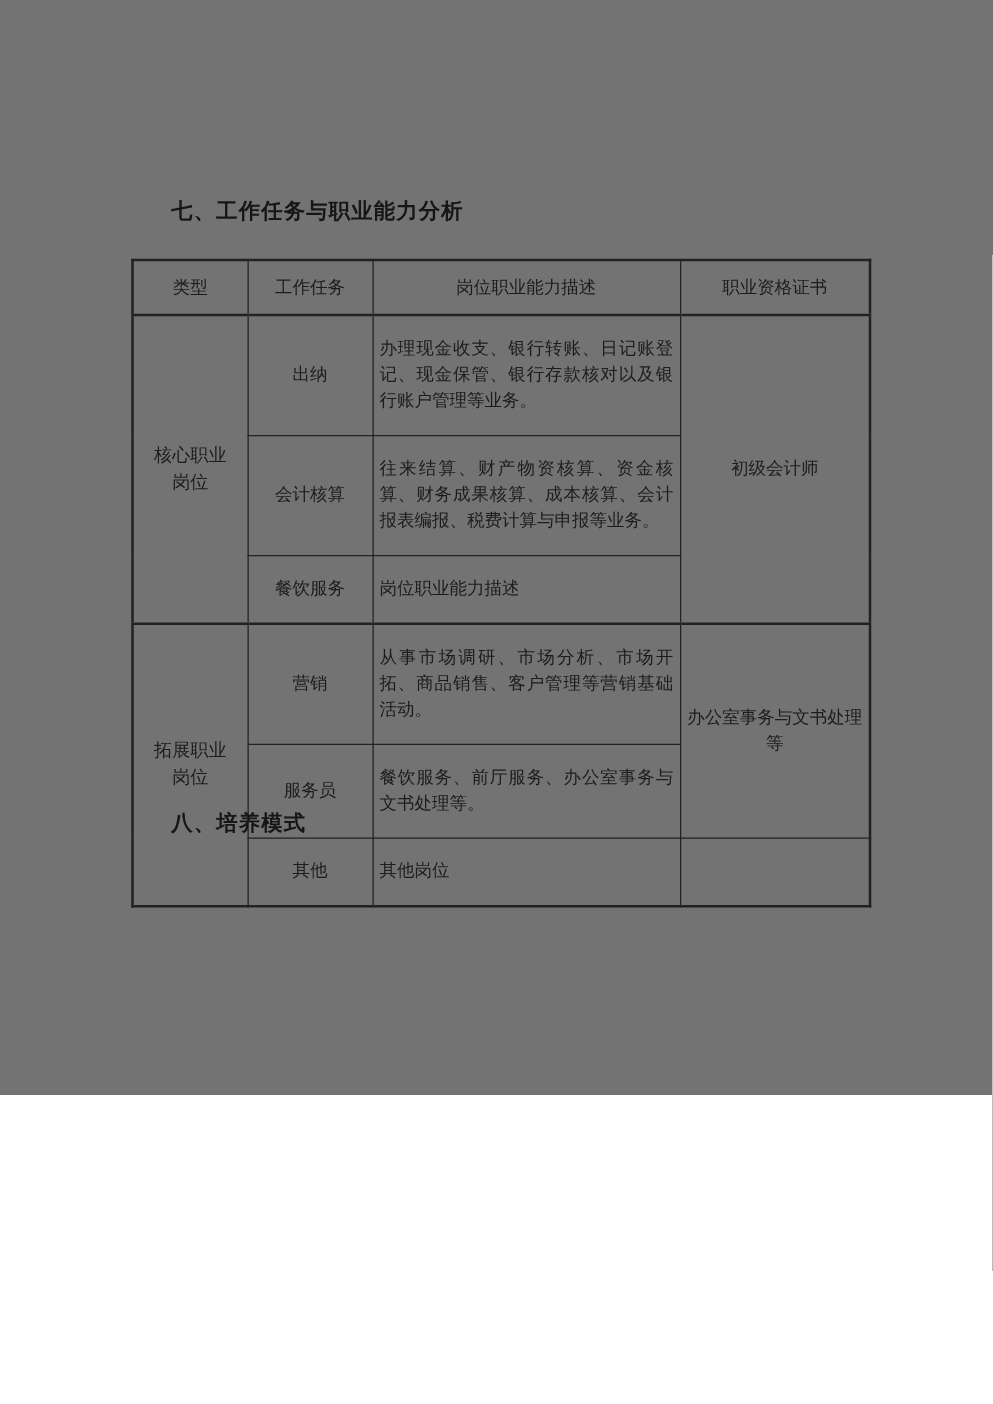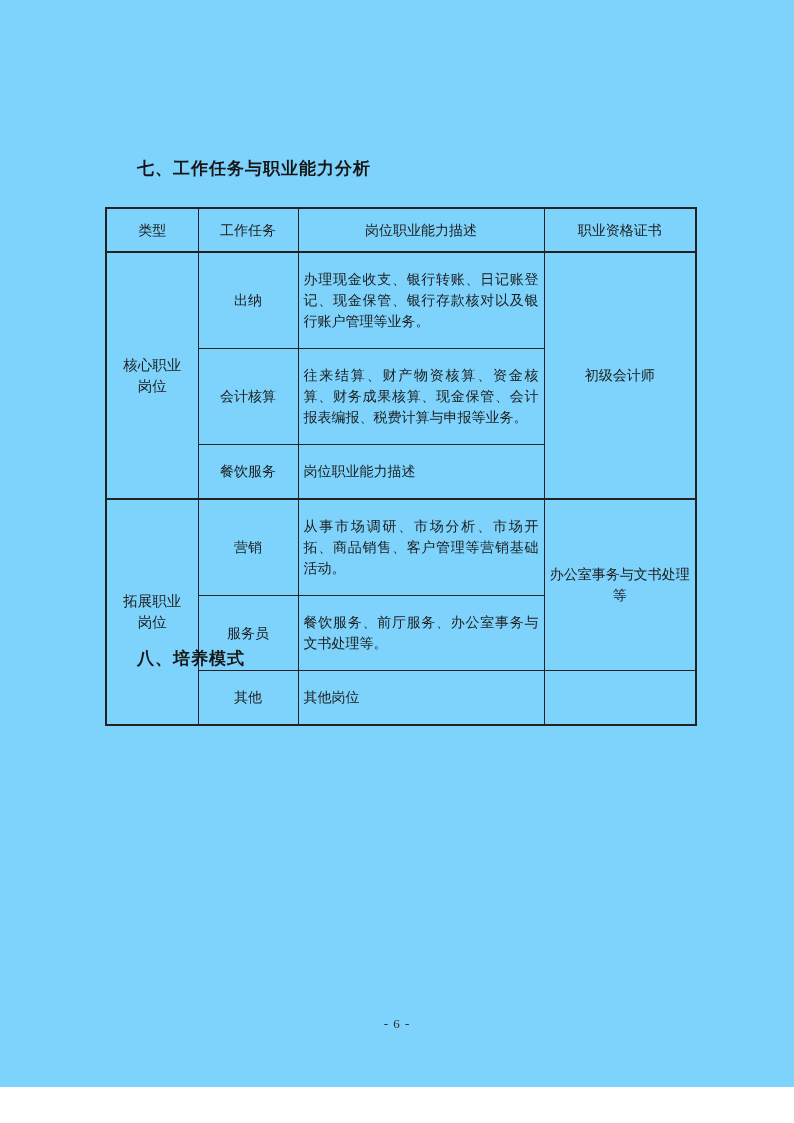--- a/index.html
+++ b/index.html
@@ -3,23 +3,23 @@
 <meta charset="utf-8">
 <style>
   html, body {
     margin: 0;
     padding: 0;
     background: #ffffff;
   }
   .page {
     position: relative;
     width: 794px;
-    height: 1087px;
+    height: 876px;
     margin: 0 auto;
-    background: #7dd3fc;
+    background: #737373;
     color: #1a1a1a;
     font-family: "Liberation Serif", "DejaVu Serif", serif;
     overflow: hidden;
   }
   .sec-heading {
     position: absolute;
     left: 137px;
     margin: 0;
     font-family: "Liberation Sans", "DejaVu Sans", sans-serif;
     font-weight: 700;
@@ -126,21 +126,21 @@
       </tr>
 
       <tr class="row-h76">
         <td class="cell-cat" rowspan="3">核心职业岗位</td>
         <td class="cell-task">出纳</td>
         <td class="cell-desc">办理现金收支、银行转账、日记账登记、现金保管、银行存款核对以及银行账户管理等业务。</td>
         <td class="cell-cert" rowspan="3">初级会计师</td>
       </tr>
       <tr class="row-h66">
         <td class="cell-task">会计核算</td>
-        <td class="cell-desc">往来结算、财产物资核算、资金核算、财务成果核算、现金保管、会计报表编报、税费计算与申报等业务。</td>
+        <td class="cell-desc">往来结算、财产物资核算、资金核算、财务成果核算、成本核算、会计报表编报、税费计算与申报等业务。</td>
       </tr>
       <tr class="row-h31">
         <td class="cell-task">餐饮服务</td>
         <td class="cell-desc">岗位职业能力描述</td>
       </tr>
 
       <tr class="group-start row-h53">
         <td class="cell-cat" rowspan="3">拓展职业岗位</td>
         <td class="cell-task">营销</td>
         <td class="cell-desc">从事市场调研、市场分析、市场开拓、商品销售、客户管理等营销基础活动。</td>

